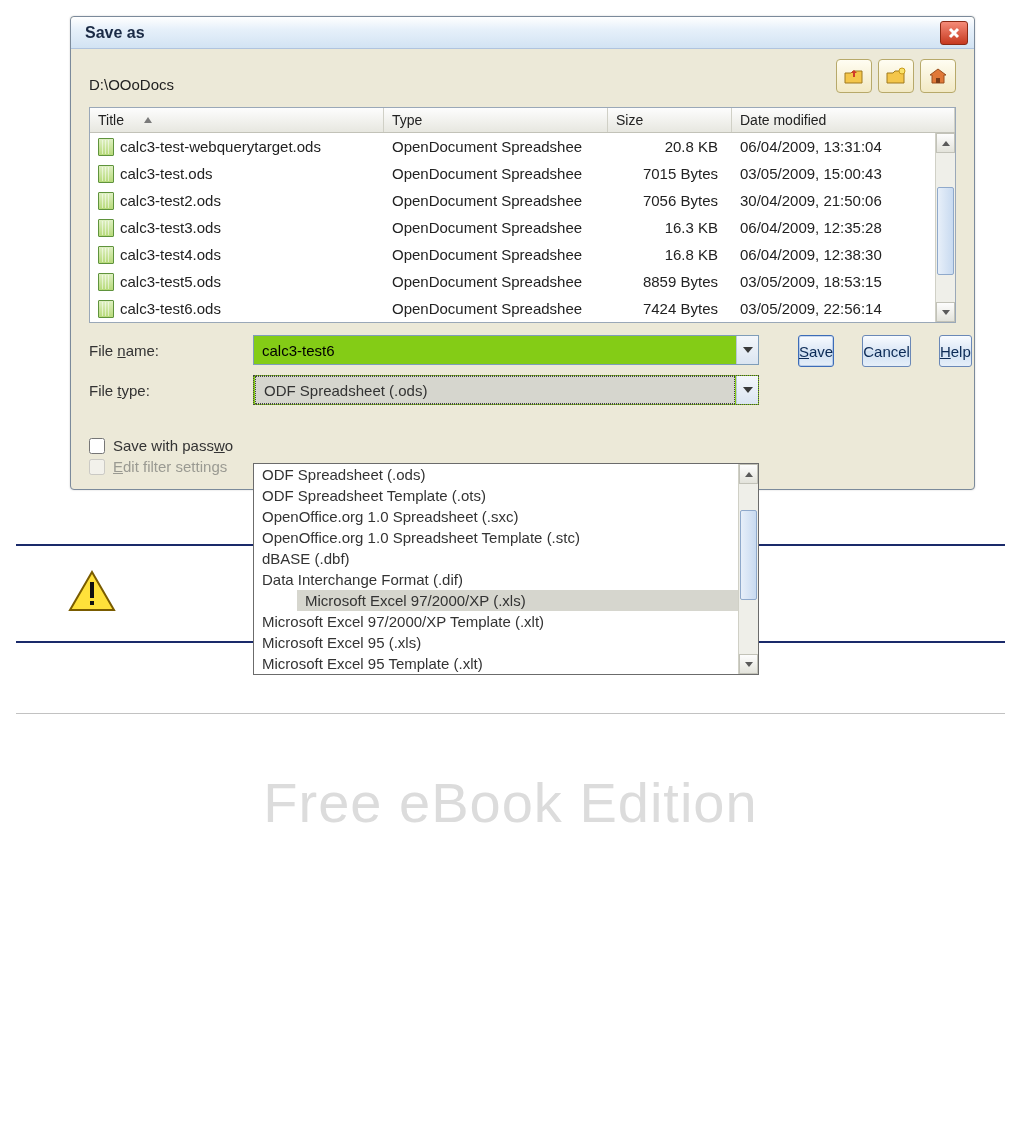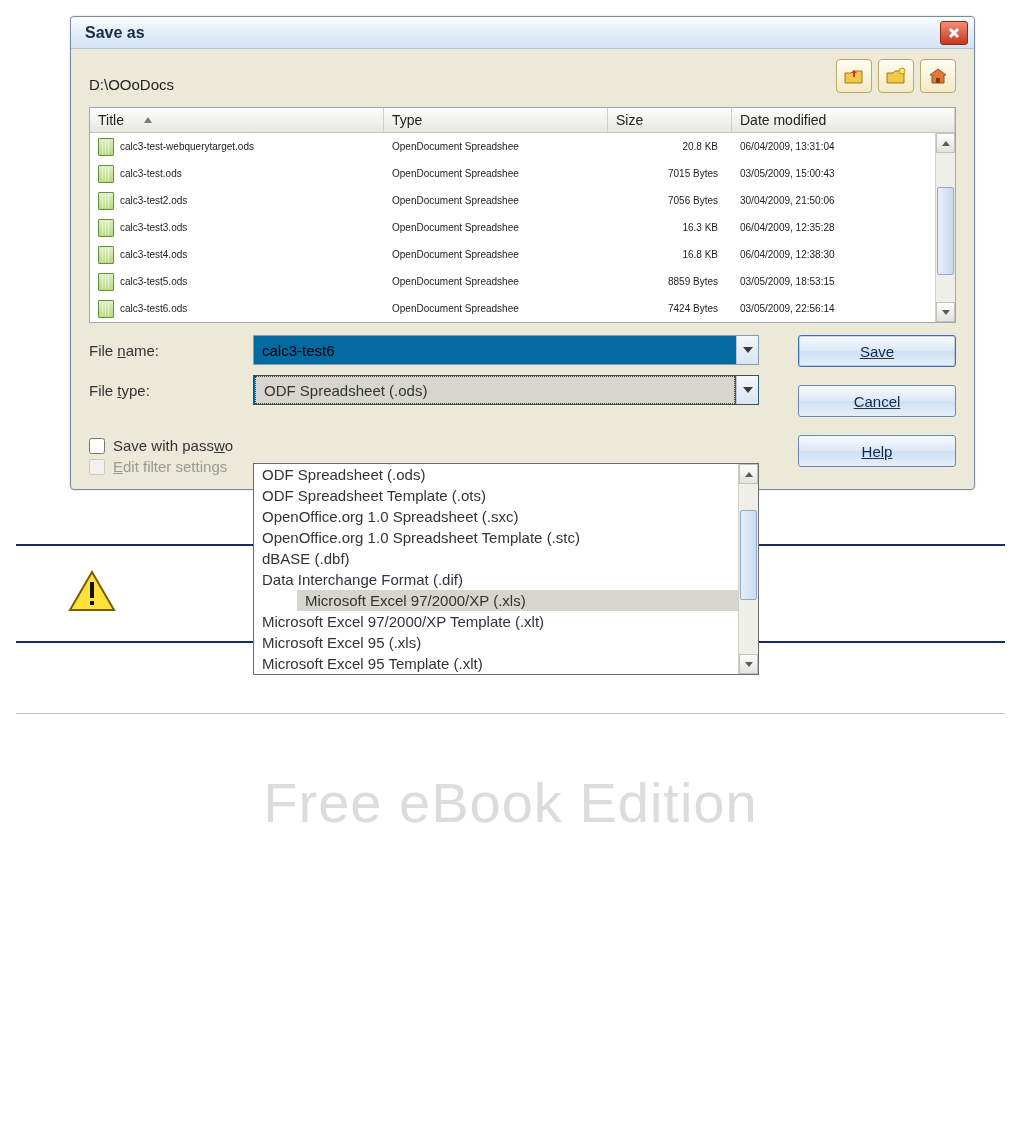--- a/index.html
+++ b/index.html
@@ -68,21 +68,21 @@
     color: #222;
   }
   .cols-header .col { padding: 3px 8px; border-right: 1px solid #d0d0c6; display: flex; align-items: center; gap: 20px; }
   .col-title  { width: 294px; }
   .col-type   { width: 224px; }
   .col-size   { width: 124px; }
   .col-date   { flex: 1; }
   .sort-tri { width:0;height:0;border-left:4px solid transparent;border-right:4px solid transparent;border-bottom:6px solid #7a7a7a; }
 
   .rows { overflow: hidden; }
-  .row { display: flex; height: 27px; align-items: center; font-size: 10px; color: #222; justify-content: center; }
+  .row { display: flex; height: 27px; align-items: center; font-size: 15px; color: #222; justify-content: center; }
   .row .c { padding: 0 8px; white-space: nowrap; overflow: hidden; }
   .row .c-title { width: 294px; display:flex; align-items:center; gap:6px; }
   .row .c-type  { width: 224px; }
   .row .c-size  { width: 124px; text-align: right; padding-right: 14px; }
   .row .c-date  { flex: 1; }
 
   .doc-icon {
     width: 16px; height: 18px;
     background: linear-gradient(to bottom, #dff0c3, #b7da7a);
     border: 1px solid #5f933c;
@@ -101,32 +101,32 @@
   .sbtn.up .arr { border-bottom:5px solid #5a5a5a; }
   .sbtn.down .arr { border-top:5px solid #5a5a5a; }
   .vscroll .track { flex:1; position:relative; }
   .vscroll .thumb { position:absolute; left:1px; right:1px; top: 34px; height: 88px; background:linear-gradient(to right,#e7eff9,#c8daf0); border:1px solid #8fa9cb; border-radius:2px; }
 
   .form-row { display: flex; align-items: center; margin-bottom: 10px; }
   .form-row .lbl { width: 164px; font-size: 15px; }
   .form-row .lbl .u { text-decoration: underline; }
   .combo {
     flex: 1; max-width: 506px; height: 30px; border: 1px solid #7f9db9;
-    background: #0369a1; display: flex; align-items: center; position: relative;
+    background: #84cc16; display: flex; align-items: center; position: relative;
   }
   .combo input { border: none; outline: none; flex: 1; padding: 0 8px; font-size: 15px; background: transparent; }
   .combo .sel-text { flex:1; padding:0 8px; font-size:15px; background:#d6d6ce; height:100%; display:flex; align-items:center; border:1px dotted #444; margin:1px; }
   .combo .dd {
     width: 22px; height: 100%; border-left: 1px solid #b8c7d8;
     background: linear-gradient(to bottom,#f4f7fb,#dbe5f1);
     display:flex;align-items:center;justify-content:center;
   }
   .combo .dd .tri { width:0;height:0;border-left:5px solid transparent;border-right:5px solid transparent;border-top:6px solid #3a3a3a; }
 
-  .btn-col { width: 158px; margin-left: 22px; display: flex; flex-direction: column; gap: 18px; text-decoration: underline; }
+  .btn-col { width: 158px; margin-left: 22px; display: flex; flex-direction: row; gap: 28px; }
   .winbtn {
     height: 32px; border: 1px solid #6a88b7;
     background: linear-gradient(to bottom,#f8fbff,#dde8f6 48%,#cfe0f2 52%,#e6eff9);
     border-radius: 3px; display:flex;align-items:center;justify-content:center;
     font-size: 15px; color:#0b2a55;
   }
   .winbtn .u { text-decoration: underline; }
   .winbtn.primary { border-color:#3c6cb8; box-shadow: inset 0 0 0 1px rgba(60,108,184,0.25); }
 
   .check-row { display:flex; align-items:center; gap:8px; font-size:15px; margin-top:4px; }

